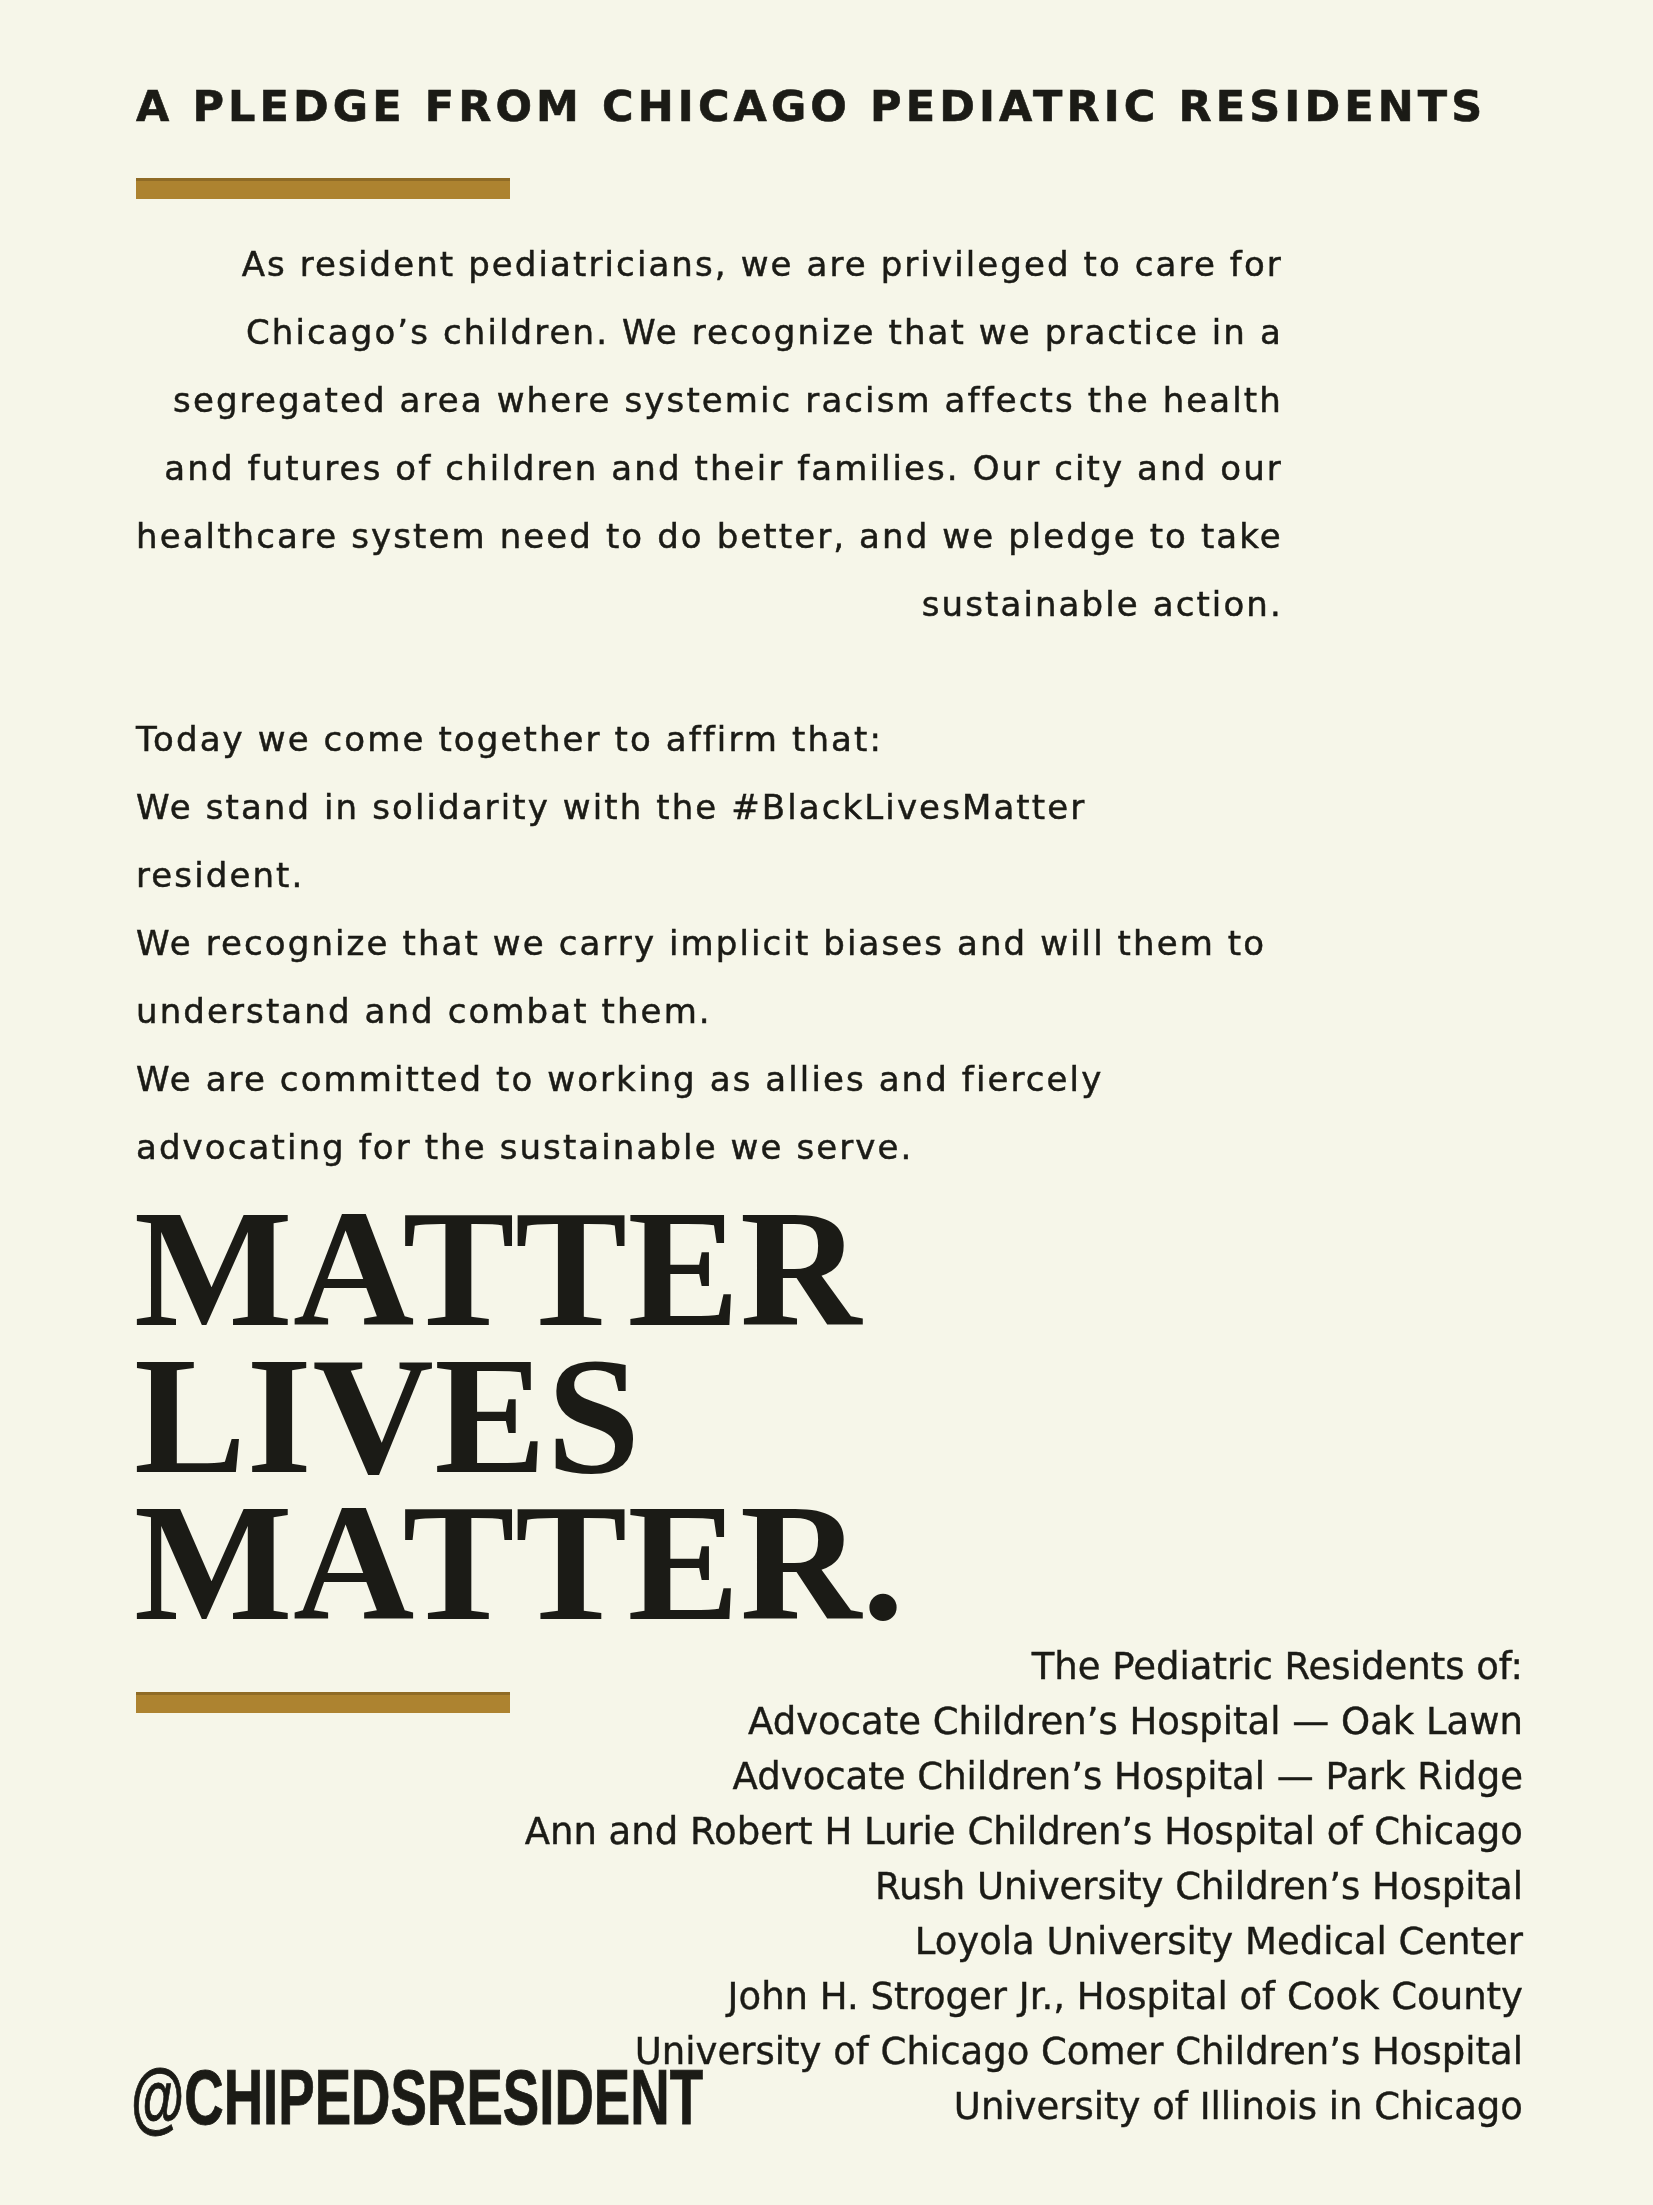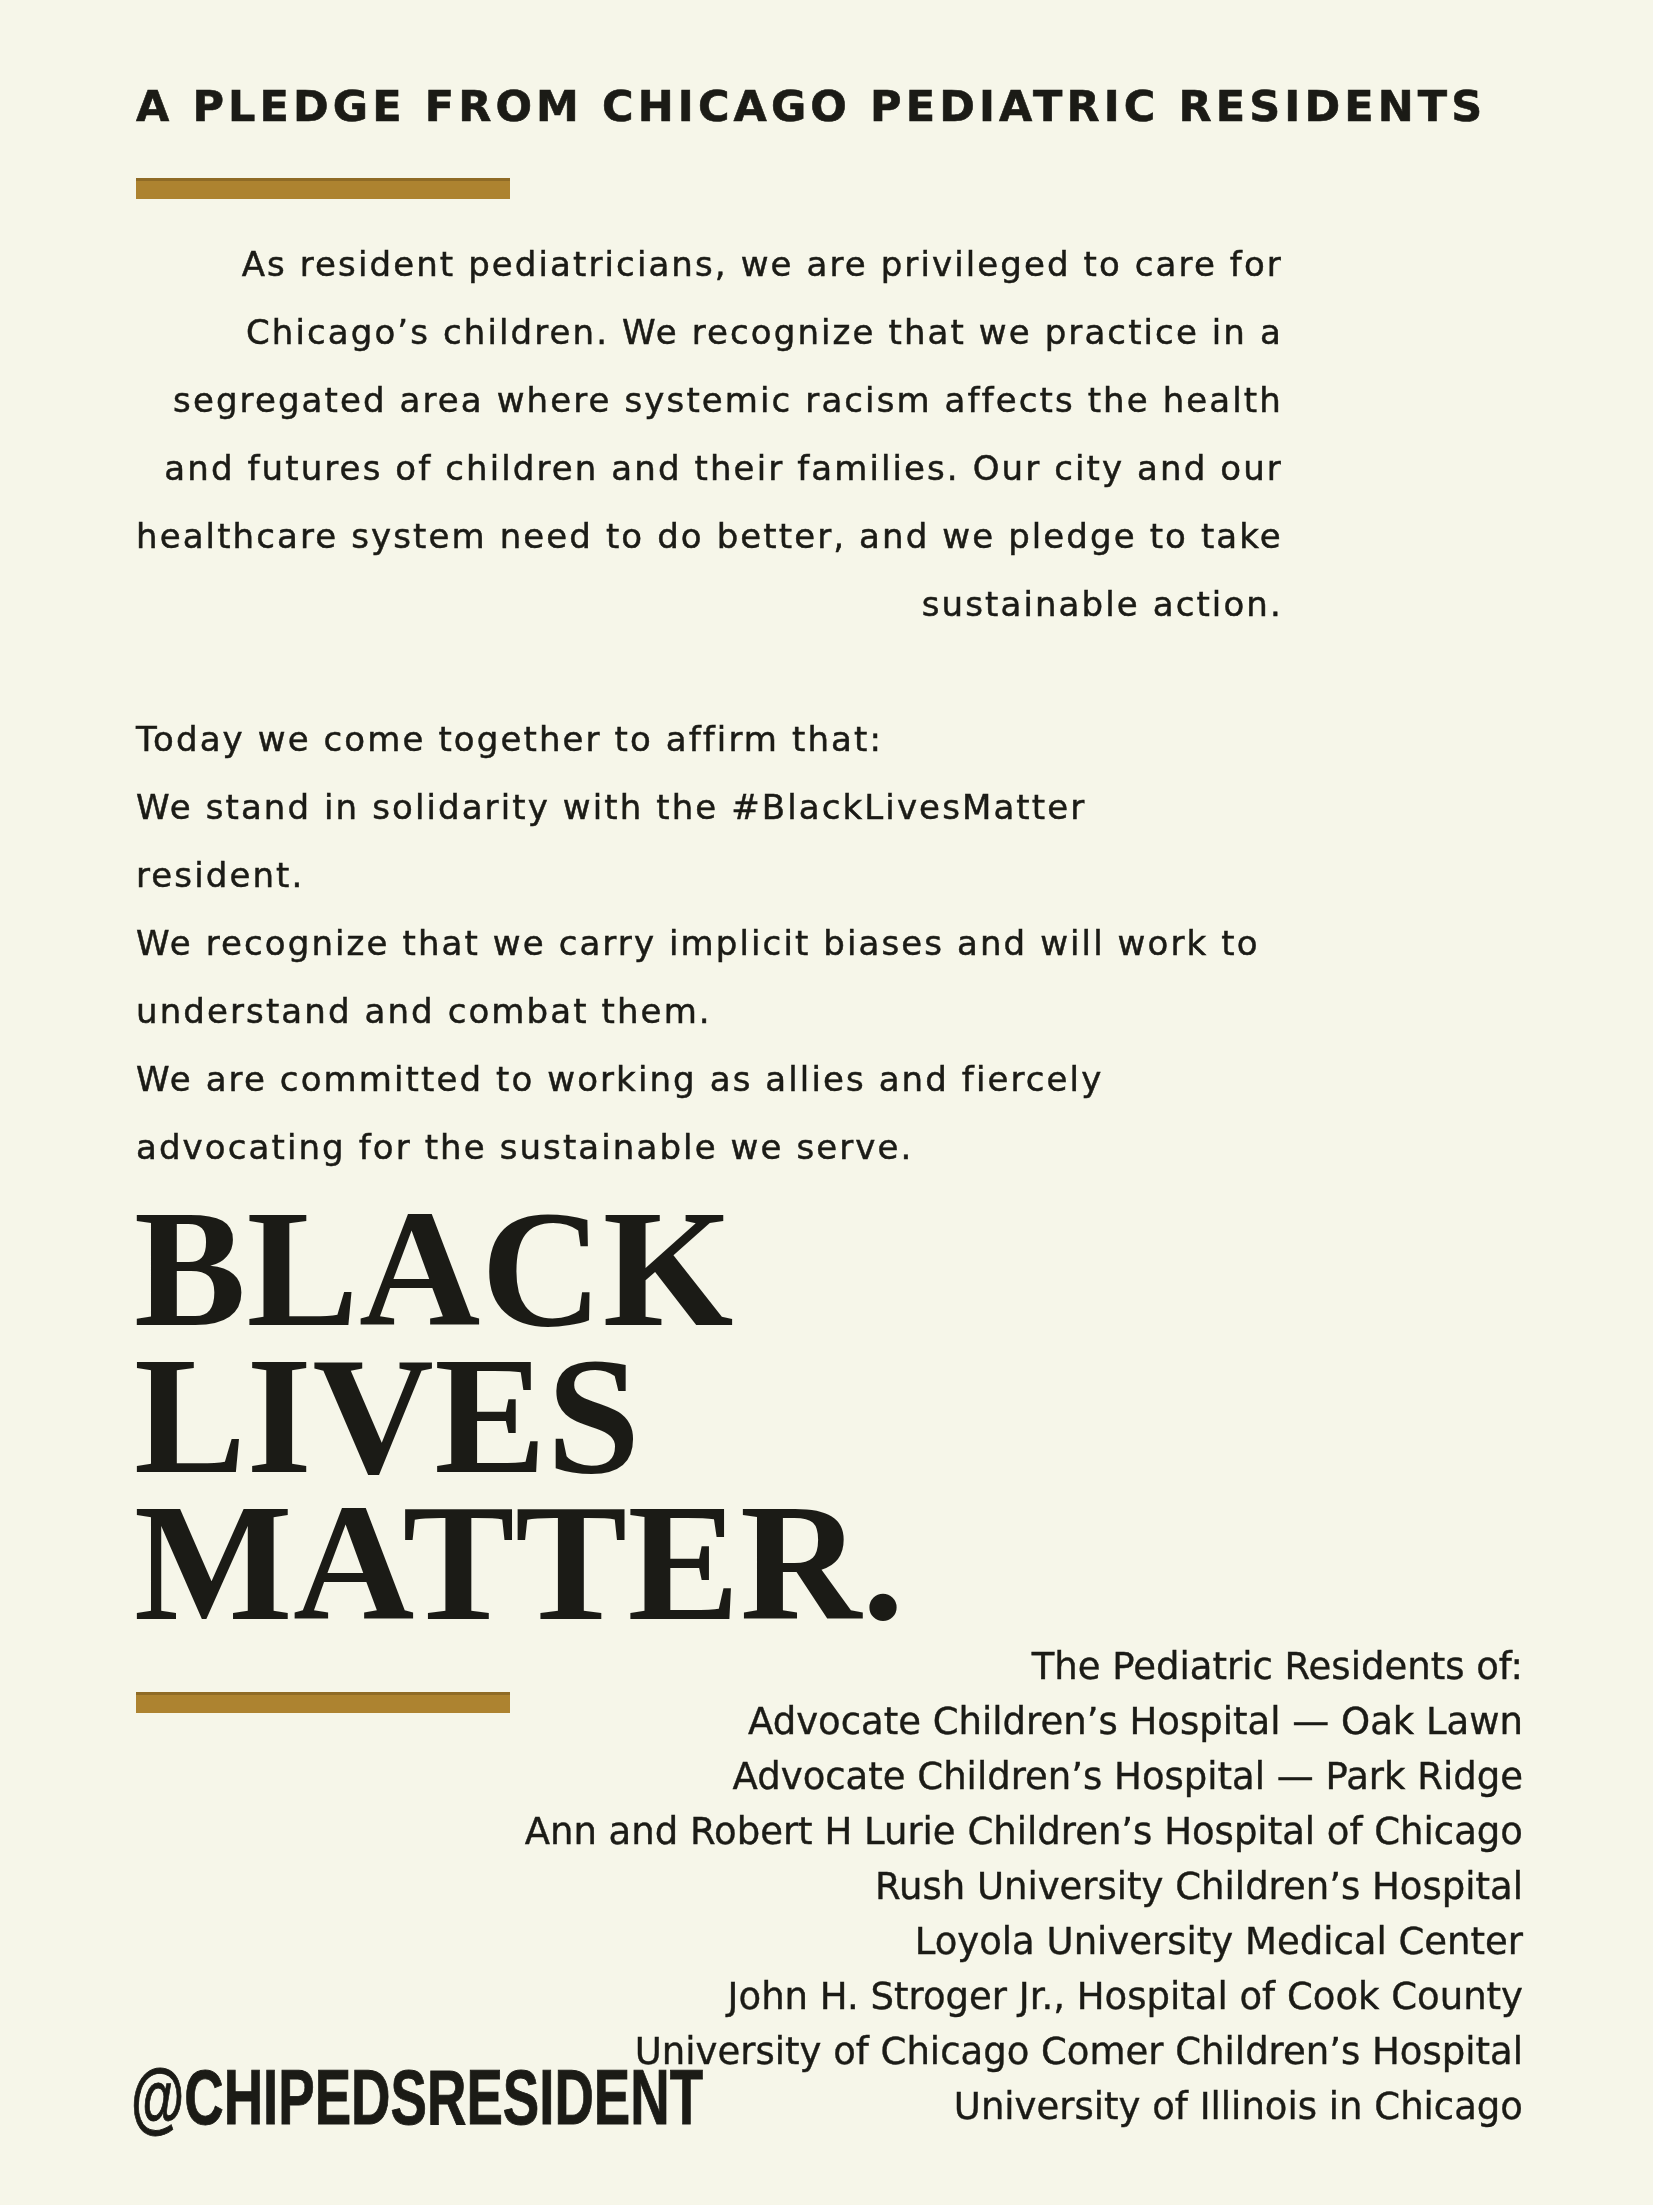--- a/index.html
+++ b/index.html
@@ -77,28 +77,28 @@
     <div class="line">segregated area where systemic racism affects the health</div>
     <div class="line">and futures of children and their families. Our city and our</div>
     <div class="line">healthcare system need to do better, and we pledge to take</div>
     <div class="line">sustainable action.</div>
   </div>
 
   <div class="para para-2">
     <div class="line">Today we come together to affirm that:</div>
     <div class="line">We stand in solidarity with the #BlackLivesMatter</div>
     <div class="line">resident.</div>
-    <div class="line">We recognize that we carry implicit biases and will work to</div>
+    <div class="line">We recognize that we carry implicit biases and will them to</div>
     <div class="line">understand and combat them.</div>
     <div class="line">We are committed to working as allies and fiercely</div>
     <div class="line">advocating for the sustainable we serve.</div>
   </div>
 
   <div class="headline">
-    <div class="headline-line">BLACK</div>
+    <div class="headline-line">MATTER</div>
     <div class="headline-line">LIVES</div>
     <div class="headline-line">MATTER.</div>
   </div>
 
   <div class="gold-bar bar-bottom"></div>
 
   <div class="signatories">
     <div class="sig-line">The Pediatric Residents of:</div>
     <div class="sig-line">Advocate Children’s Hospital — Oak Lawn</div>
     <div class="sig-line">Advocate Children’s Hospital — Park Ridge</div>

